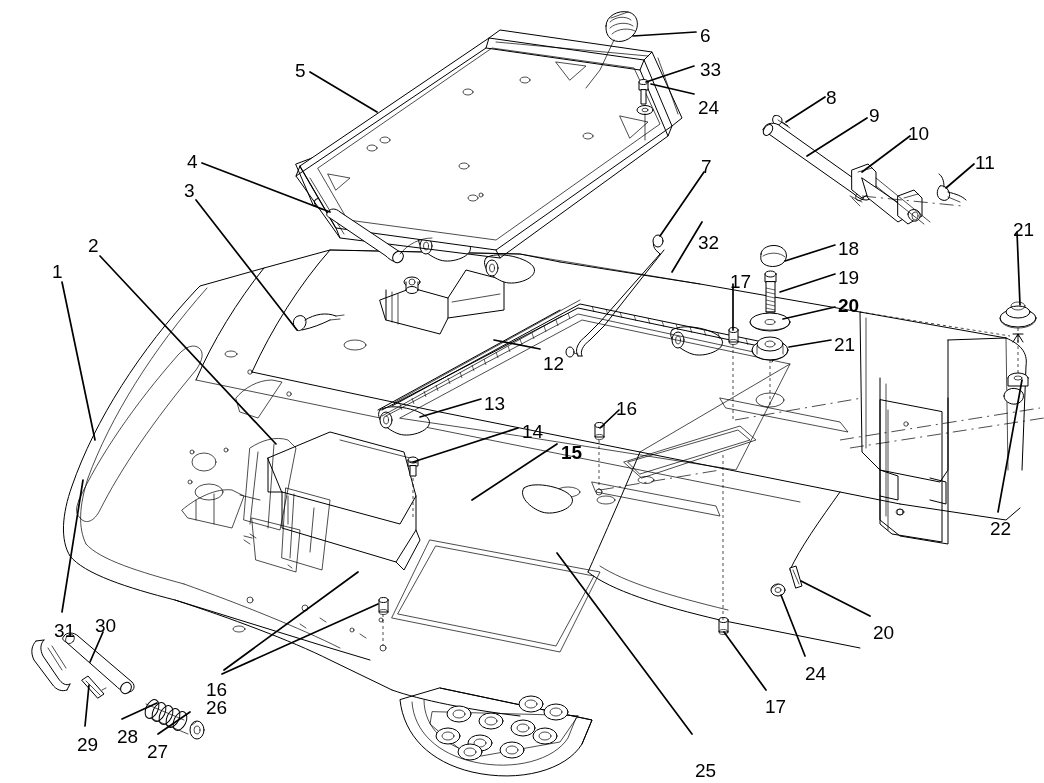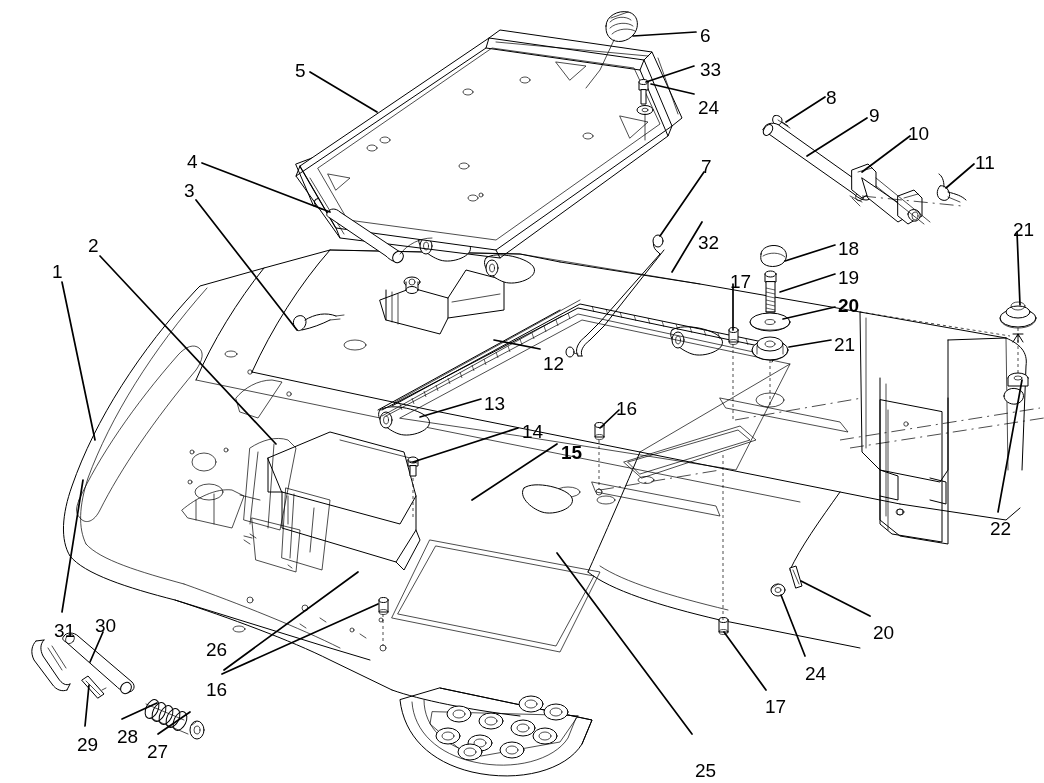--- a/index.html
+++ b/index.html
@@ -566,21 +566,21 @@
       <div class="callout" style="left: 838px; top: 239px;">18</div>
       <div class="callout" style="left: 838px; top: 268px;">19</div>
       <div class="callout" style="left: 838px; top: 296px; font-weight: bold;">20</div>
       <div class="callout" style="left: 834px; top: 335px;">21</div>
       <div class="callout" style="left: 1013px; top: 220px;">21</div>
       <div class="callout" style="left: 990px; top: 519px;">22</div>
       <div class="callout" style="left: 873px; top: 623px;">20</div>
       <div class="callout" style="left: 698px; top: 98px;">24</div>
       <div class="callout" style="left: 805px; top: 664px;">24</div>
       <div class="callout" style="left: 695px; top: 741px; margin-top: 20px;">25</div>
-      <div class="callout" style="left: 206px; top: 640px;">26</div>
+      <div class="callout" style="left: 206px; top: 698px;">26</div>
       <div class="callout" style="left: 147px; top: 742px;">27</div>
       <div class="callout" style="left: 117px; top: 727px;">28</div>
       <div class="callout" style="left: 77px; top: 735px; text-align: right;">29</div>
       <div class="callout" style="left: 95px; top: 592px; margin-top: 24px;">30</div>
       <div class="callout" style="left: 54px; top: 621px;">31</div>
       <div class="callout" style="left: 698px; top: 209px; margin-top: 24px;">32</div>
       <div class="callout" style="left: 700px; top: 60px;">33</div>
     </div>
 
 </div>

